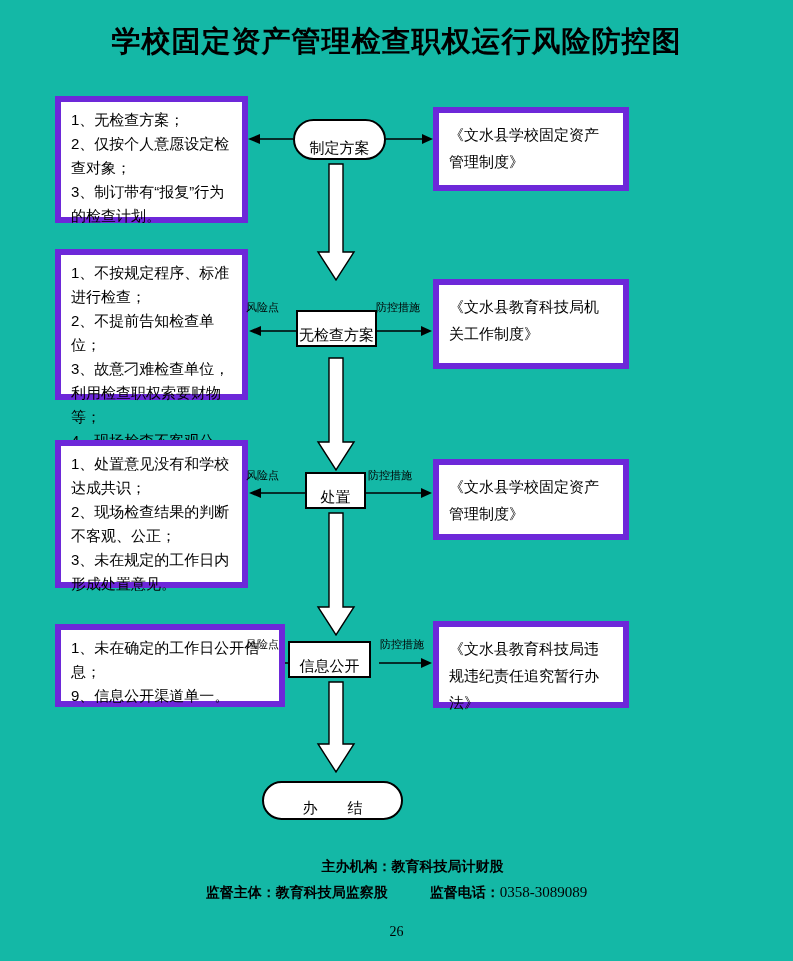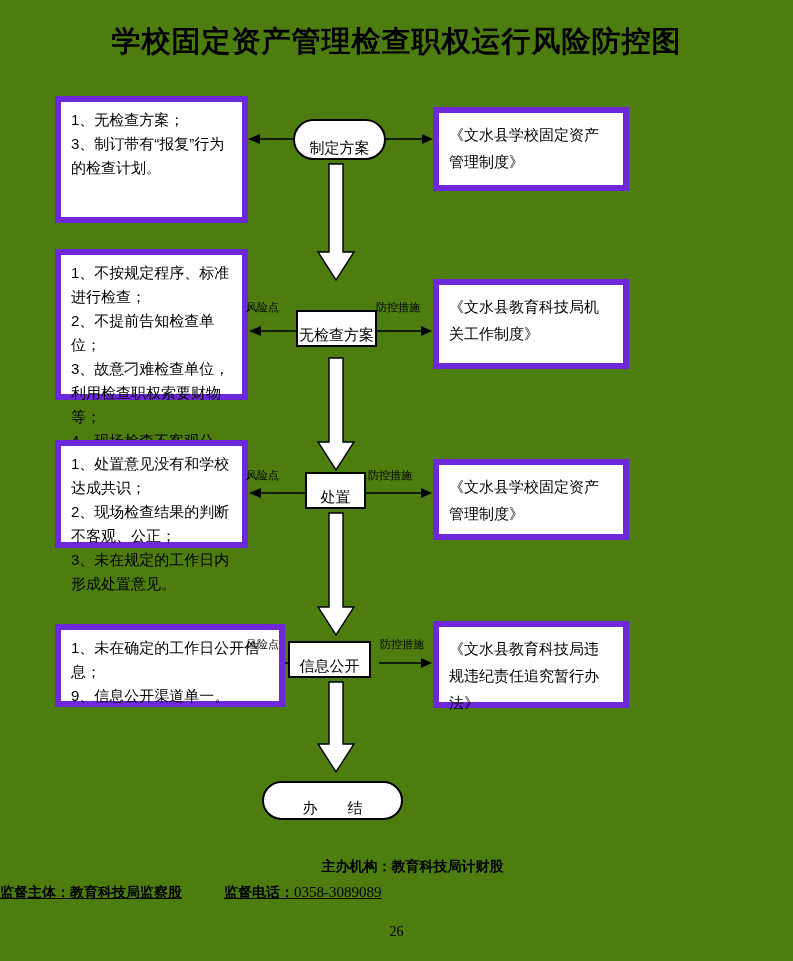--- a/index.html
+++ b/index.html
@@ -1,18 +1,18 @@
 <!DOCTYPE html>
 <html><head>
 <meta charset="utf-8">
 <style>
   html,body { margin:0; padding:0; background:#fff; }
   .canvas {
     position:relative; width:793px; height:961px; margin:0 auto;
-    background:#4d7c0f; color:#000;
+    background:#14b8a6; color:#000;
     font-family:"Liberation Sans", sans-serif;
     overflow:hidden;
   }
   .title {
     position:absolute; top:22px; left:0; width:100%;
     text-align:center; font-size:29px; font-weight:bold; letter-spacing:1px;
   }
   .svg-layer { position:absolute; left:0; top:0; width:793px; height:961px; }
   .box {
     position:absolute; border:6px solid #6d28d9; background:#fff;
@@ -27,21 +27,21 @@
     font-size:15px; white-space:nowrap;
   }
   .oval { border-radius:40px; border-width:2px; }
   .flow-label { position:absolute; font-size:11px; white-space:nowrap; }
   .footer-organizer {
     position:absolute; top:858px; left:16px; width:100%;
     text-align:center; font-size:14px; font-weight:bold;
   }
   .footer-supervisor {
     position:absolute; top:884px; left:0; width:100%;
-    font-size:14px; font-weight:bold;text-decoration:underline;
+    text-align:center; font-size:14px; font-weight:bold;
   }
   .phone-label { margin-left:42px; }
   .phone-number { font-family:"Liberation Serif", serif; font-weight:normal; font-size:15px; }
   .page-num {
     position:absolute; top:924px; left:0; width:100%;
     text-align:center; font-size:14px;
     font-family:"Liberation Serif", serif;
   }
 </style>
 </head>
@@ -74,20 +74,21 @@
     <polygon points="421,658 432,663 421,668" fill="#000"></polygon>
 
     <path d="M329,164 H343 V252 H354 L336,280 L318,252 H329 Z" fill="#fff" stroke="#000" stroke-width="1.4"></path>
     <path d="M329,358 H343 V442 H354 L336,470 L318,442 H329 Z" fill="#fff" stroke="#000" stroke-width="1.4"></path>
     <path d="M329,513 H343 V607 H354 L336,635 L318,607 H329 Z" fill="#fff" stroke="#000" stroke-width="1.4"></path>
     <path d="M329,682 H343 V744 H354 L336,772 L318,744 H329 Z" fill="#fff" stroke="#000" stroke-width="1.4"></path>
   </svg>
 
   <div class="box risk-box" style="left:55px;top:96px;width:193px;height:127px">
     <div class="risk-line">1、无检查方案；</div>
+    <div class="risk-line">2、仅按个人意愿设定检查对象；</div>
     <div class="risk-line">3、制订带有“报复”行为的检查计划。</div>
   </div>
   <div class="node oval" style="left:293px;top:119px;width:93px;height:41px">
     <span>制定方案</span>
   </div>
   <div class="box measure-box" style="left:433px;top:107px;width:196px;height:84px">
     <span>《文水县学校固定资产管理制度》</span>
   </div>
 
   <div class="box risk-box" style="left:55px;top:249px;width:193px;height:151px">
@@ -98,21 +99,21 @@
   </div>
   <div class="flow-label" style="left:246px;top:300px">风险点</div>
   <div class="node" style="left:296px;top:310px;width:81px;height:37px">
     <span>无检查方案</span>
   </div>
   <div class="flow-label" style="left:376px;top:300px">防控措施</div>
   <div class="box measure-box" style="left:433px;top:279px;width:196px;height:90px">
     <span>《文水县教育科技局机关工作制度》</span>
   </div>
 
-  <div class="box risk-box" style="left:55px;top:440px;width:193px;height:108px">
+  <div class="box risk-box" style="left:55px;top:440px;width:193px;height:148px">
     <div class="risk-line">1、处置意见没有和学校达成共识；</div>
     <div class="risk-line">2、现场检查结果的判断不客观、公正；</div>
     <div class="risk-line">3、未在规定的工作日内形成处置意见。</div>
   </div>
   <div class="flow-label" style="left:246px;top:468px">风险点</div>
   <div class="node" style="left:305px;top:472px;width:61px;height:37px">
     <span>处置</span>
   </div>
   <div class="flow-label" style="left:368px;top:468px">防控措施</div>
   <div class="box measure-box" style="left:433px;top:459px;width:196px;height:81px">

